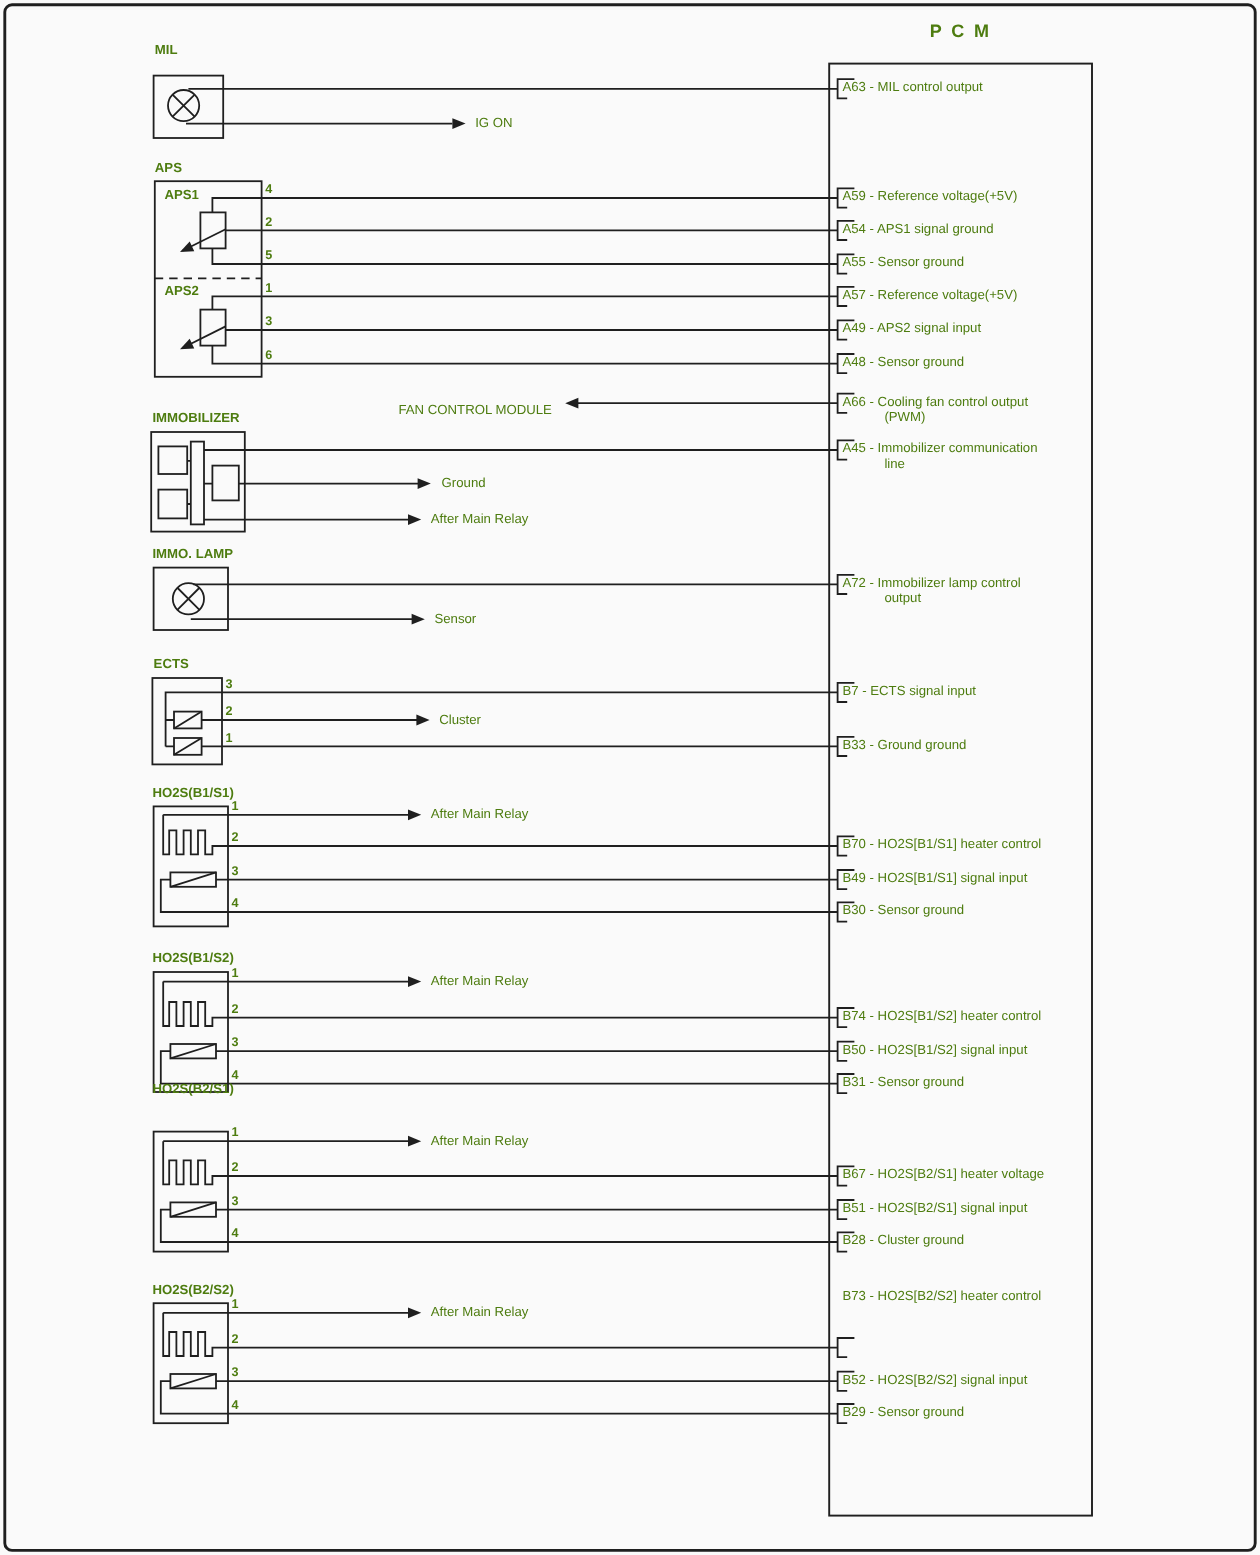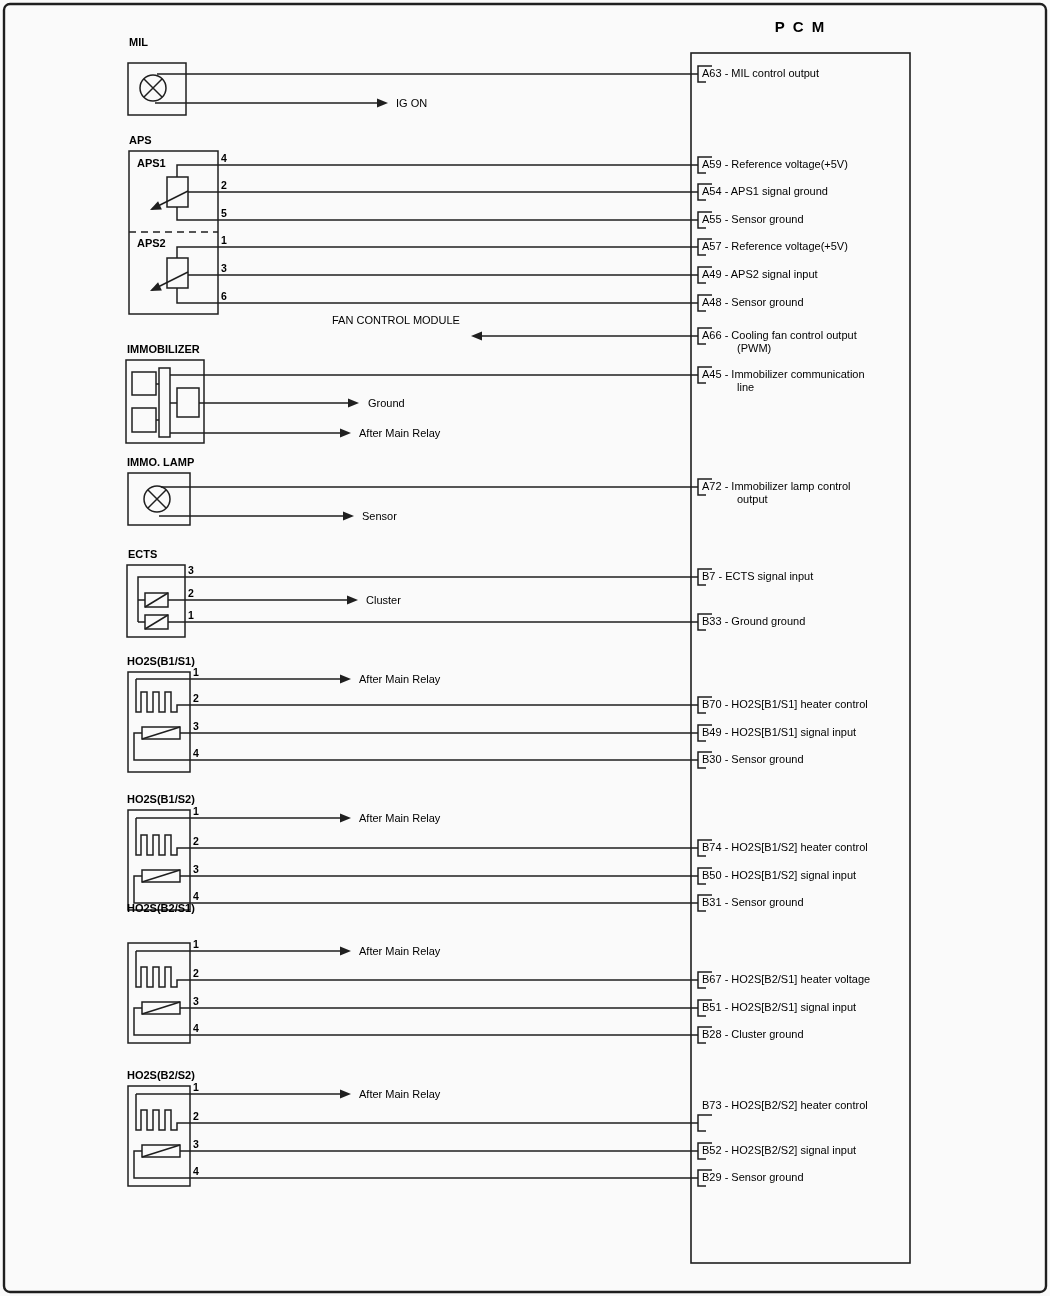--- a/index.html
+++ b/index.html
@@ -1,17 +1,17 @@
 <!DOCTYPE html>
 <html><head>
 <meta charset="utf-8">
 <style>
   html,body{margin:0;padding:0;background:#ffffff;}
   .stage{position:relative;width:1050px;height:1296px;background:#fafafa;overflow:hidden;
-         font-family:"Liberation Sans",sans-serif;color:#000000;}
+         font-family:"Liberation Sans",sans-serif;color:#4d7c0f;}
   .layer{position:absolute;left:0;top:0;}
   .t{position:absolute;font-size:11px;line-height:13px;white-space:nowrap;}
   .bold{font-weight:bold;}
   .pcm-title{position:absolute;left:691px;top:18px;width:219px;text-align:center;
              font-size:15px;font-weight:bold;letter-spacing:2px;}
   .pin{position:absolute;left:702px;font-size:11px;line-height:13px;white-space:nowrap;}
   .pin .l2{margin-left:35px;}
   .num{position:absolute;font-size:10.5px;font-weight:bold;line-height:12px;}
 </style>
 </head>
@@ -144,21 +144,21 @@
   <div class="t bold" style="left:137px;top:237px">APS2</div>
   <div class="t bold" style="left:127px;top:343px">IMMOBILIZER</div>
   <div class="t bold" style="left:127px;top:456px">IMMO. LAMP</div>
   <div class="t bold" style="left:128px;top:548px">ECTS</div>
   <div class="t bold" style="left:127px;top:655px">HO2S(B1/S1)</div>
   <div class="t bold" style="left:127px;top:793px">HO2S(B1/S2)</div>
   <div class="t bold" style="left:127px;top:902px">HO2S(B2/S1)</div>
   <div class="t bold" style="left:127px;top:1069px">HO2S(B2/S2)</div>
 
   <div class="t" style="left:396px;top:97px">IG ON</div>
-  <div class="t" style="left:332px;top:314px">FAN CONTROL MODULE</div>
+  <div class="t" style="left:332px;top:336px">FAN CONTROL MODULE</div>
   <div class="t" style="left:368px;top:397px">Ground</div>
   <div class="t" style="left:359px;top:427px">After Main Relay</div>
   <div class="t" style="left:362px;top:510px">Sensor</div>
   <div class="t" style="left:366px;top:594px">Cluster</div>
   <div class="t" style="left:359px;top:673px">After Main Relay</div>
   <div class="t" style="left:359px;top:812px">After Main Relay</div>
   <div class="t" style="left:359px;top:945px">After Main Relay</div>
   <div class="t" style="left:359px;top:1088px">After Main Relay</div>
 
   <div class="num" style="left:221px;top:152px">4</div>
@@ -251,21 +251,21 @@
     </div>
   <div class="pin" style="top:973px">
       <div class="l1">B67 - HO2S[B2/S1] heater voltage</div>
     </div>
   <div class="pin" style="top:1001px">
       <div class="l1">B51 - HO2S[B2/S1] signal input</div>
     </div>
   <div class="pin" style="top:1028px">
       <div class="l1">B28 - Cluster ground</div>
     </div>
-  <div class="pin" style="top:1099px">
+  <div class="pin" style="top:1074px">
       <div class="l1">B73 - HO2S[B2/S2] heater control</div>
     </div>
   <div class="pin" style="top:1144px">
       <div class="l1">B52 - HO2S[B2/S2] signal input</div>
     </div>
   <div class="pin" style="top:1171px">
       <div class="l1">B29 - Sensor ground</div>
     </div>
 
 </div>

